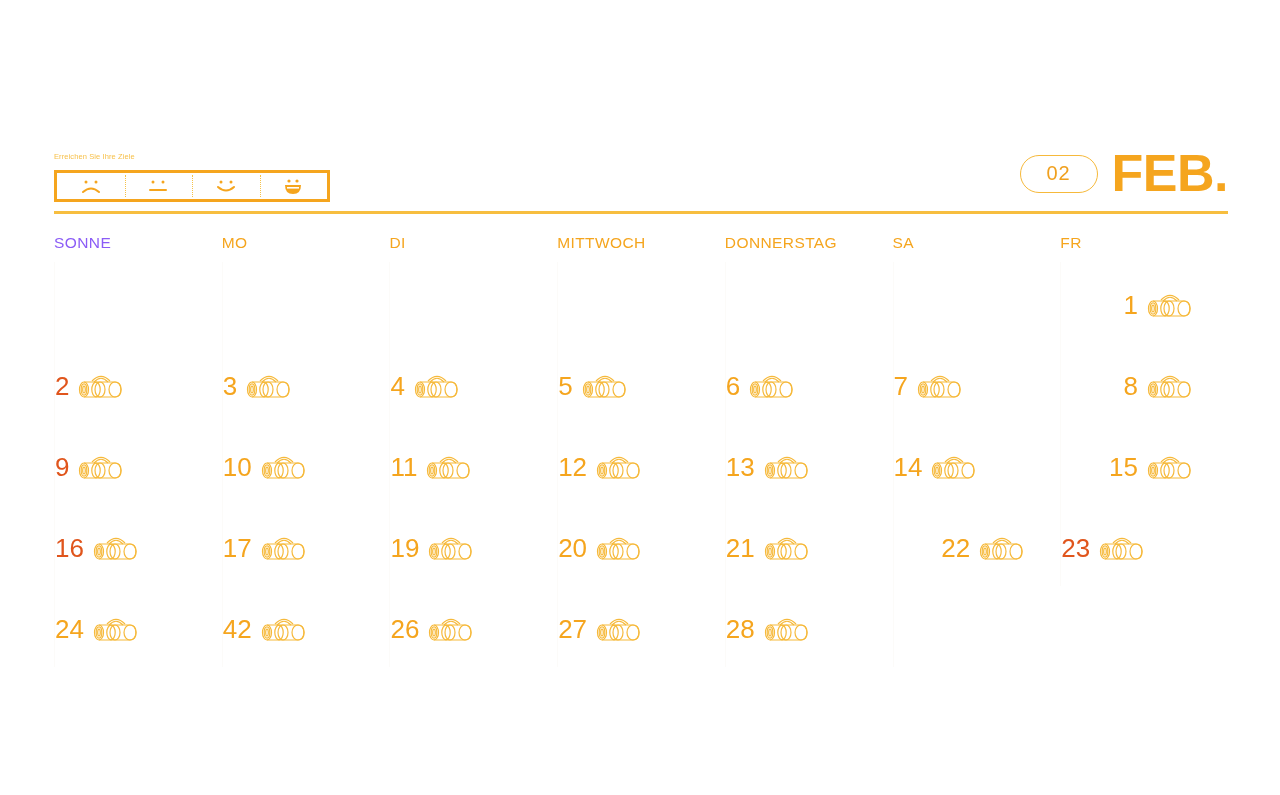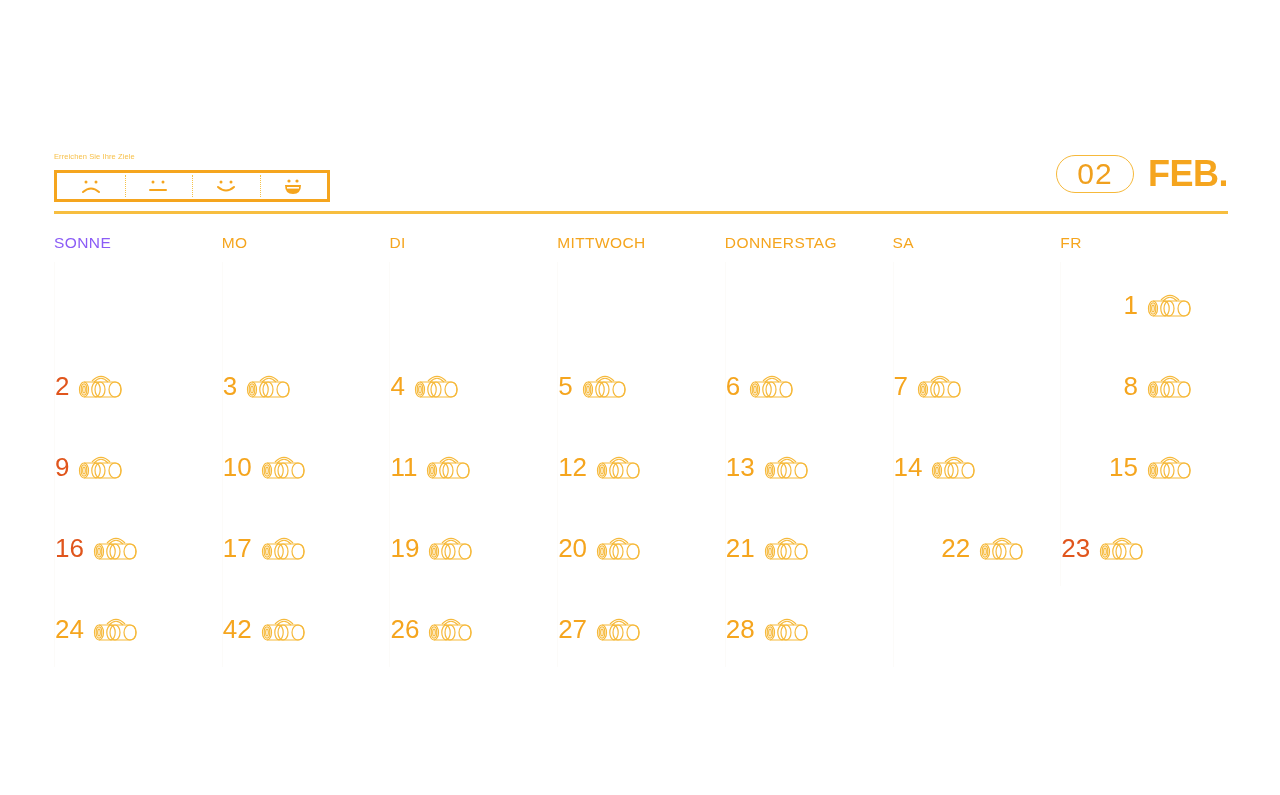--- a/index.html
+++ b/index.html
@@ -57,26 +57,26 @@
     right:-2px; top:0px;
     display:flex;
     align-items:center;
     gap:14px;
   }
   .month-num {
     width:78px; height:38px;
     border:1.6px solid #F6B93B;
     border-radius:19px;
     display:flex; align-items:center; justify-content:center;
-    font-size:30px;
+    font-size:20px;
     color:#F0A01E;
     letter-spacing:1px;
   }
   .month-name {
-    font-size:36px;
+    font-size:52px;
     font-weight:bold;
     color:#F5A51E;
     letter-spacing:-0.5px;
     line-height:43px;
   }
 
   
   .rule {
     position:absolute;
     left:54px; top:211px;

